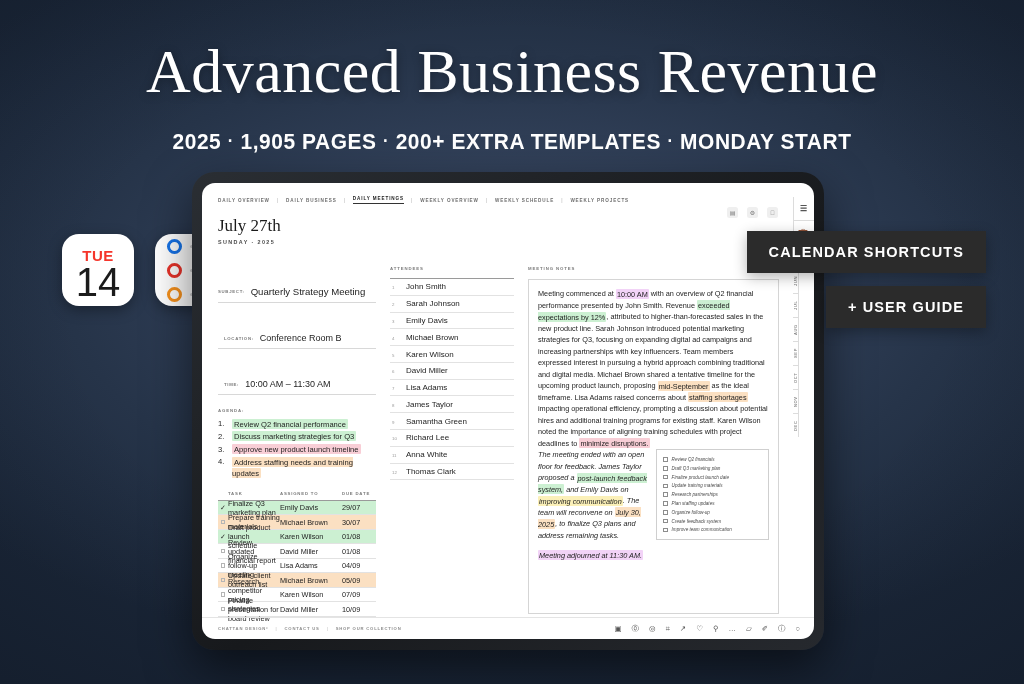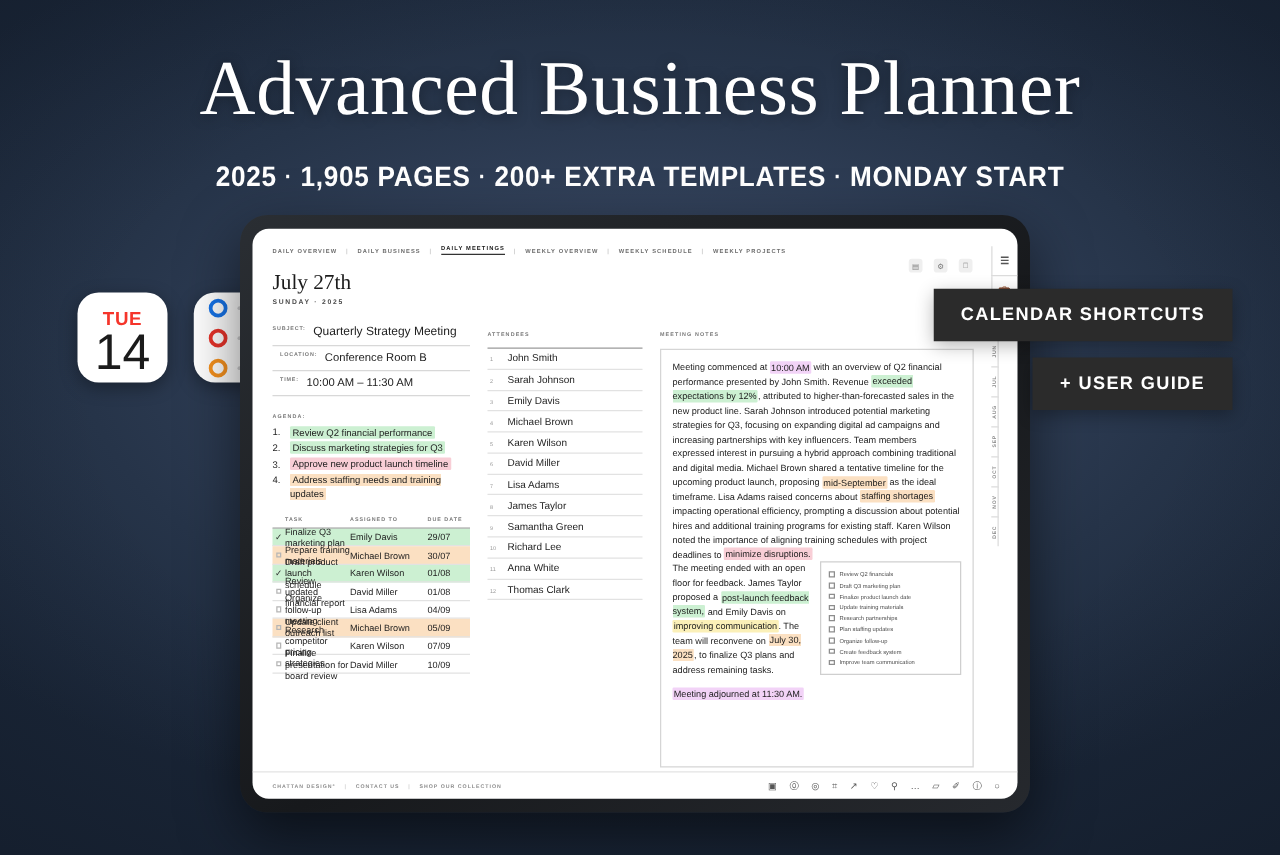--- a/index.html
+++ b/index.html
@@ -99,21 +99,21 @@
 
   .datehead { margin-top: 12px; }
   .datehead .big { font-family: "Liberation Serif", serif; font-size: 17px; color: #1b1b1b; }
   .datehead .small { font-size: 5.4px; letter-spacing: 1.4px; color: #4a4a4a; font-weight: bold; margin-top: 3px; }
 
   .cols { display: flex; gap: 14px; margin-top: 11px; }
   .col-left { width: 158px; flex: none; }
   .col-mid  { width: 124px; flex: none; }
   .col-right{ flex: 1; min-width: 0; }
 
-  .fieldrow { border-bottom: 0.7px solid #d8d8d8; padding: 4px 0 5px; display: flex; align-items: flex-start; gap: 6px; }
+  .fieldrow { border-bottom: 0.7px solid #d8d8d8; padding: 4px 0 5px; display: flex; align-items: center; gap: 6px; margin-top: 26px; }
   .fieldrow .lab { font-size: 4.3px; letter-spacing: 0.7px; color: #7b7b7b; font-weight: bold; text-transform: uppercase; white-space: nowrap; }
   .fieldrow .val { font-size: 9px; color: #1d1d1d; }
   .fieldrow.first .val { font-size: 9.6px; }
   .fieldrow.indent .lab { padding-left: 6px; }
 
   .sec-label { font-size: 4.3px; letter-spacing: 0.9px; color: #7b7b7b; font-weight: bold; text-transform: uppercase; }
 
   .agenda { margin-top: 13px; }
   .agenda-list { margin-top: 6px; }
   .ag-item { display: flex; gap: 5px; font-size: 7.6px; color: #1d1d1d; line-height: 1.42; margin-bottom: 2px; }
@@ -122,21 +122,21 @@
   .att-head { border-bottom: 1px solid #9a9a9a; padding-bottom: 4px; }
   .att-row { display: flex; gap: 7px; align-items: baseline; border-bottom: 0.6px solid #e2e2e2; padding: 3.4px 0 3.4px 2px; }
   .att-row .i { font-size: 4.4px; color: #9a9a9a; width: 7px; flex: none; text-align: left; }
   .att-row .n { font-size: 8px; color: #1d1d1d; }
 
   .notes-head { border-bottom: 0px; }
   .notes-box { margin-top: 5px; border: 0.7px solid #d5d5d5; padding: 8px 9px; height: 335px; overflow: hidden; }
   .notes-p { font-size: 7.3px; line-height: 1.58; color: #1d1d1d; text-align: left; }
   .notes-p + .notes-p { margin-top: 8px; }
   .notes-p span.hl { padding: 0.5px 1px; border-radius: 1px; }
-  .notes-flex { display: flex; gap: 8px; align-items: flex-start; }
+  .notes-flex { display: flex; gap: 8px; align-items: flex-start; font-style: italic; }
   .checkbox-card { border: 0.7px solid #cfcfcf; padding: 5px 6px; width: 113px; flex: none; }
   .cb-row { display: flex; align-items: center; gap: 4px; padding: 1.9px 0; }
   .cb-box { width: 4.6px; height: 4.6px; border: 0.6px solid #8d8d8d; flex: none; }
   .cb-txt { font-size: 4.6px; color: #4a4a4a; }
 
   
   .tasks { margin-top: 12px; }
   .tk-head { display: flex; border-bottom: 1px solid #9a9a9a; padding-bottom: 4px; }
   .tk-row { display: flex; align-items: center; border-bottom: 0.6px solid #e2e2e2; height: 14.5px; }
   .tk-c1 { width: 10px; flex: none; display: flex; align-items: center; justify-content: center; }
@@ -181,21 +181,21 @@
     box-shadow: 0 4px 14px rgba(0,0,0,0.3);
   }
 </style>
 </head>
 <body>
 
 <div class="bg"></div>
 <div class="bg-vignette"></div>
 
 <div class="hero">
-  <div class="hero-title">Advanced Business Planner</div>
+  <div class="hero-title">Advanced Business Revenue</div>
   <div class="hero-sub" id="hero-sub"><span>2025</span><span class="dot">·</span><span>1,905 PAGES</span><span class="dot">·</span><span>200+ EXTRA TEMPLATES</span><span class="dot">·</span><span>MONDAY START</span></div>
 </div>
 
 <div class="app-icons">
   <div class="app-icon cal-apple">
     <div class="d">TUE</div>
     <div class="n">14</div>
   </div>
   <div class="app-icon rem">
     <div class="rem-row">

